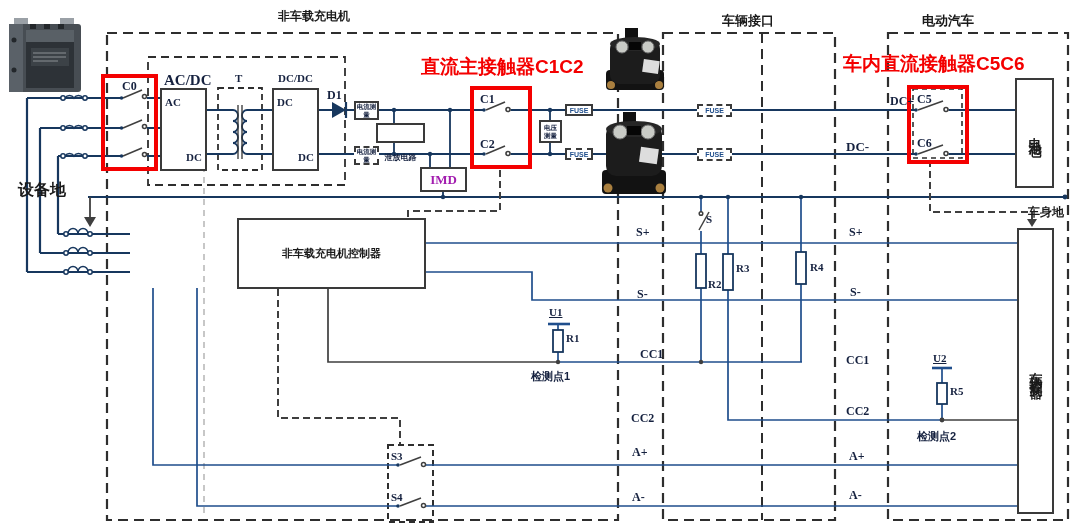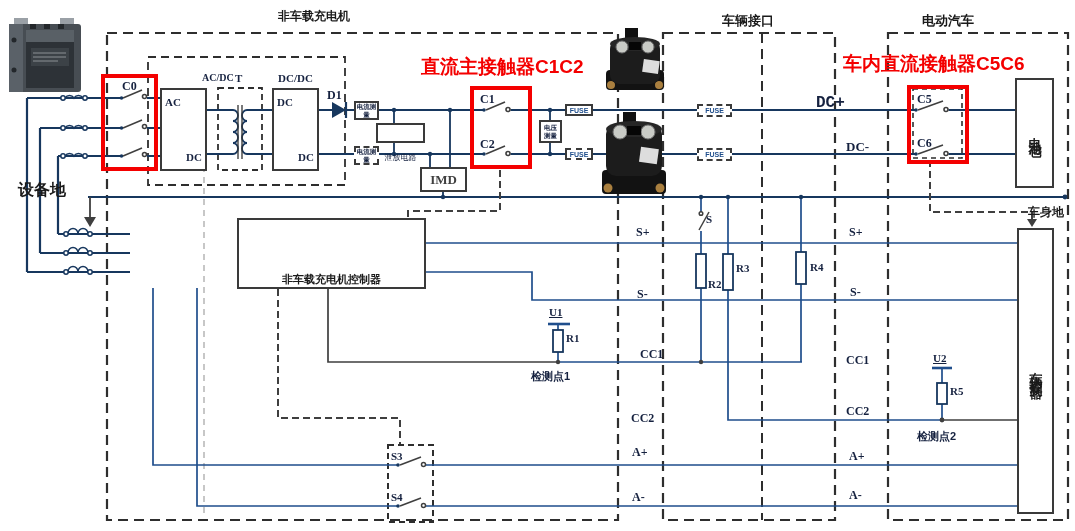--- a/index.html
+++ b/index.html
@@ -255,84 +255,84 @@
     </div>
   </div>
 
   <div class="box" style="left:354px;top:101px;width:25px;height:19px;">
     <span class="tiny">电流测量</span>
   </div>
   <div class="box dashed" style="left:354px;top:146px;width:25px;height:19px;">
     <span class="tiny">电流测量</span>
   </div>
   <div class="box" style="left:376px;top:123px;width:49px;height:20px;">
-    <span style="font-size:8px;font-weight:400;color:#15213f;margin-top:48px;">泄放电路</span>
+    <span style="font-size:8px;font-weight:700;color:#15213f;margin-top:48px;">泄放电路</span>
   </div>
   <div class="box" style="left:420px;top:167px;width:47px;height:25px;">
-    <span style="font-family:'Liberation Serif',serif;font-size:13px;font-weight:700;color:#404040;">IMD</span>
+    <span style="font-family:'Liberation Serif',serif;font-size:13px;font-weight:700;color:#a21caf;">IMD</span>
   </div>
   <div class="box" style="left:539px;top:120px;width:23px;height:23px;">
     <span class="tiny">电压测量</span>
   </div>
   <div class="box" style="left:565px;top:104px;width:28px;height:12px;">
     <span style="font-size:7px;font-weight:700;color:#1f4e8c;">FUSE</span>
   </div>
   <div class="box dashed" style="left:565px;top:148px;width:28px;height:12px;">
     <span style="font-size:7px;font-weight:700;color:#1f4e8c;">FUSE</span>
   </div>
   <div class="box dashed" style="left:697px;top:104px;width:35px;height:13px;">
     <span style="font-size:7px;font-weight:700;color:#1f4e8c;">FUSE</span>
   </div>
   <div class="box dashed" style="left:697px;top:148px;width:35px;height:13px;">
     <span style="font-size:7px;font-weight:700;color:#1f4e8c;">FUSE</span>
   </div>
 
-  <div class="box" style="left:237px;top:218px;width:189px;height:71px;align-items:flex-end;">
+  <div class="box" style="left:237px;top:218px;width:189px;height:71px;">
     <span class="cn">非车载充电机控制器</span>
   </div>
   <div class="box" style="left:1015px;top:78px;width:39px;height:110px;">
     <span class="vert">电池包</span>
   </div>
   <div class="box" style="left:1017px;top:228px;width:37px;height:286px;">
     <span class="vert">车辆控制器</span>
   </div>
 
   <div class="red-box" style="left:101px;top:74px;width:49px;height:89px;"></div>
   <div class="red-box" style="left:470px;top:86px;width:54px;height:75px;"></div>
   <div class="red-box" style="left:907px;top:85px;width:54px;height:71px;"></div>
 
   <div class="red-t" style="left:421px;top:54px;">直流主接触器C1C2</div>
   <div class="red-t" style="left:843px;top:51px;">车内直流接触器C5C6</div>
 
   <div class="lbl-cn" style="left:278px;top:8px;font-size:12px;">非车载充电机</div>
   <div class="lbl-cn" style="left:722px;top:12px;">车辆接口</div>
   <div class="lbl-cn" style="left:922px;top:12px;">电动汽车</div>
 
-  <div class="lbl-ser" style="left:164px;top:72px;font-size:10px;margin-left:38px;">AC/DC</div>
+  <div class="lbl-ser" style="left:164px;top:72px;font-size:15px;">AC/DC</div>
   <div class="lbl-ser" style="left:235px;top:72px;font-size:11px;">T</div>
   <div class="lbl-ser" style="left:278px;top:72px;font-size:11px;">DC/DC</div>
   <div class="lbl-ser" style="left:327px;top:88px;">D1</div>
 
   <div class="lbl-ser" style="left:122px;top:79px;">C0</div>
   <div class="lbl-ser" style="left:480px;top:92px;">C1</div>
   <div class="lbl-ser" style="left:480px;top:137px;">C2</div>
   <div class="lbl-ser" style="left:917px;top:92px;">C5</div>
   <div class="lbl-ser" style="left:917px;top:136px;">C6</div>
   <div class="lbl-ser" style="left:706px;top:213px;font-size:11px;">S</div>
   <div class="lbl-ser" style="left:391px;top:450px;font-size:11px;">S3</div>
   <div class="lbl-ser" style="left:391px;top:491px;font-size:11px;">S4</div>
 
   <div class="lbl-pin" style="left:636px;top:225px;">S+</div>
   <div class="lbl-pin" style="left:637px;top:287px;">S-</div>
   <div class="lbl-pin" style="left:640px;top:347px;">CC1</div>
   <div class="lbl-pin" style="left:631px;top:411px;">CC2</div>
   <div class="lbl-pin" style="left:632px;top:445px;">A+</div>
   <div class="lbl-pin" style="left:632px;top:490px;">A-</div>
 
-  <div class="lbl-pin" style="left:816px;top:94px;font-size:16px;font-family:Liberation Mono, monospace;">DC+</div>
+  <div class="lbl-pin" style="left:890px;top:94px;font-size:12px;">DC+</div>
   <div class="lbl-pin" style="left:846px;top:139px;font-size:13px;">DC-</div>
   <div class="lbl-pin" style="left:849px;top:225px;">S+</div>
   <div class="lbl-pin" style="left:850px;top:285px;">S-</div>
   <div class="lbl-pin" style="left:846px;top:353px;">CC1</div>
   <div class="lbl-pin" style="left:846px;top:404px;">CC2</div>
   <div class="lbl-pin" style="left:849px;top:449px;">A+</div>
   <div class="lbl-pin" style="left:849px;top:488px;">A-</div>
 
   <div class="lbl-ser" style="left:566px;top:332px;font-size:11px;">R1</div>
   <div class="lbl-ser" style="left:708px;top:262px;font-size:11px;margin-top:16px;">R2</div>

